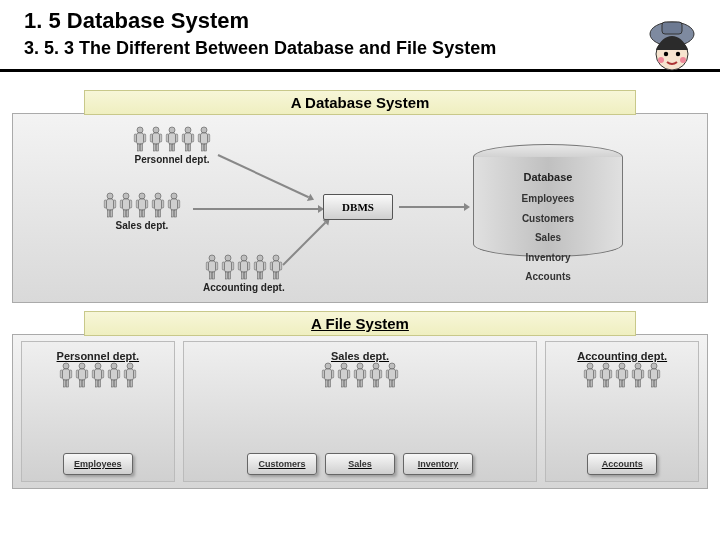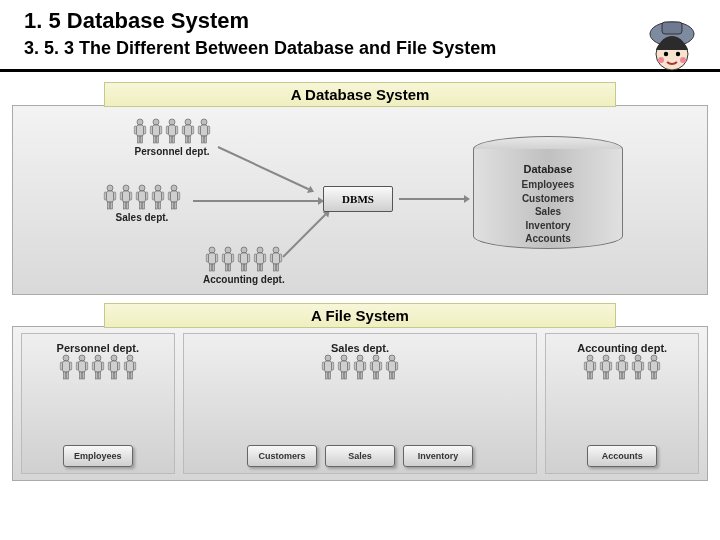--- a/index.html
+++ b/index.html
@@ -20,22 +20,22 @@
     width: 60px; height: 60px;
   }
   .diagram { padding: 10px 12px 0 12px; }
   .section-band {
     background: linear-gradient(#f7f6d8,#efefc0);
     border: 1px solid #c8c88a;
     text-align: center;
     font-weight: bold;
     font-size: 15px;
     padding: 3px 0;
-    margin: 0 auto 0 auto;
-    width: 512px;
+    margin: 8px auto 0 auto;
+    width: 552px;
     position: relative; z-index: 2;
   }
   
   .db-panel {
     background: linear-gradient(#f3f3f3,#d9d9d9);
     border: 1px solid #aaa;
     height: 190px;
     position: relative;
     margin-top: -2px;
   }
@@ -55,26 +55,26 @@
     width:150px; height:130px;
     display:flex; flex-direction:column; align-items:center;
   }
   .cyl-top { width:150px; height:26px; border-radius:75px/13px; background:linear-gradient(#e8e8e8,#bcbcbc); border:1px solid #777; }
   .cyl-body {
     width:150px; height:100px; margin-top:-13px;
     background:linear-gradient(90deg,#e0e0e0,#c0c0c0,#e0e0e0);
     border-left:1px solid #777; border-right:1px solid #777; border-bottom:1px solid #777;
     border-radius:0 0 75px 75px / 0 0 13px 13px;
     display:flex; flex-direction:column; align-items:center; justify-content:flex-start;
-    padding-top:14px; gap:2px;
+    padding-top:14px; gap:8px;
   }
   .cyl-title { font-size:11px; font-weight:bold; color:#222; margin-bottom:2px; }
   .cyl-line { font-size:10px; font-weight:bold; color:#333; line-height:1.15; }
   
-  .fs-wrap { margin-top: 8px; }
+  .fs-wrap { margin-top: 8px; text-decoration: underline; }
   .fs-panel {
     background: linear-gradient(#f3f3f3,#d6d6d6);
     border: 1px solid #aaa;
     height: 155px;
     margin-top:-2px;
     display:flex;
     justify-content:space-between;
     padding:6px 8px;
     gap:8px;
   }

